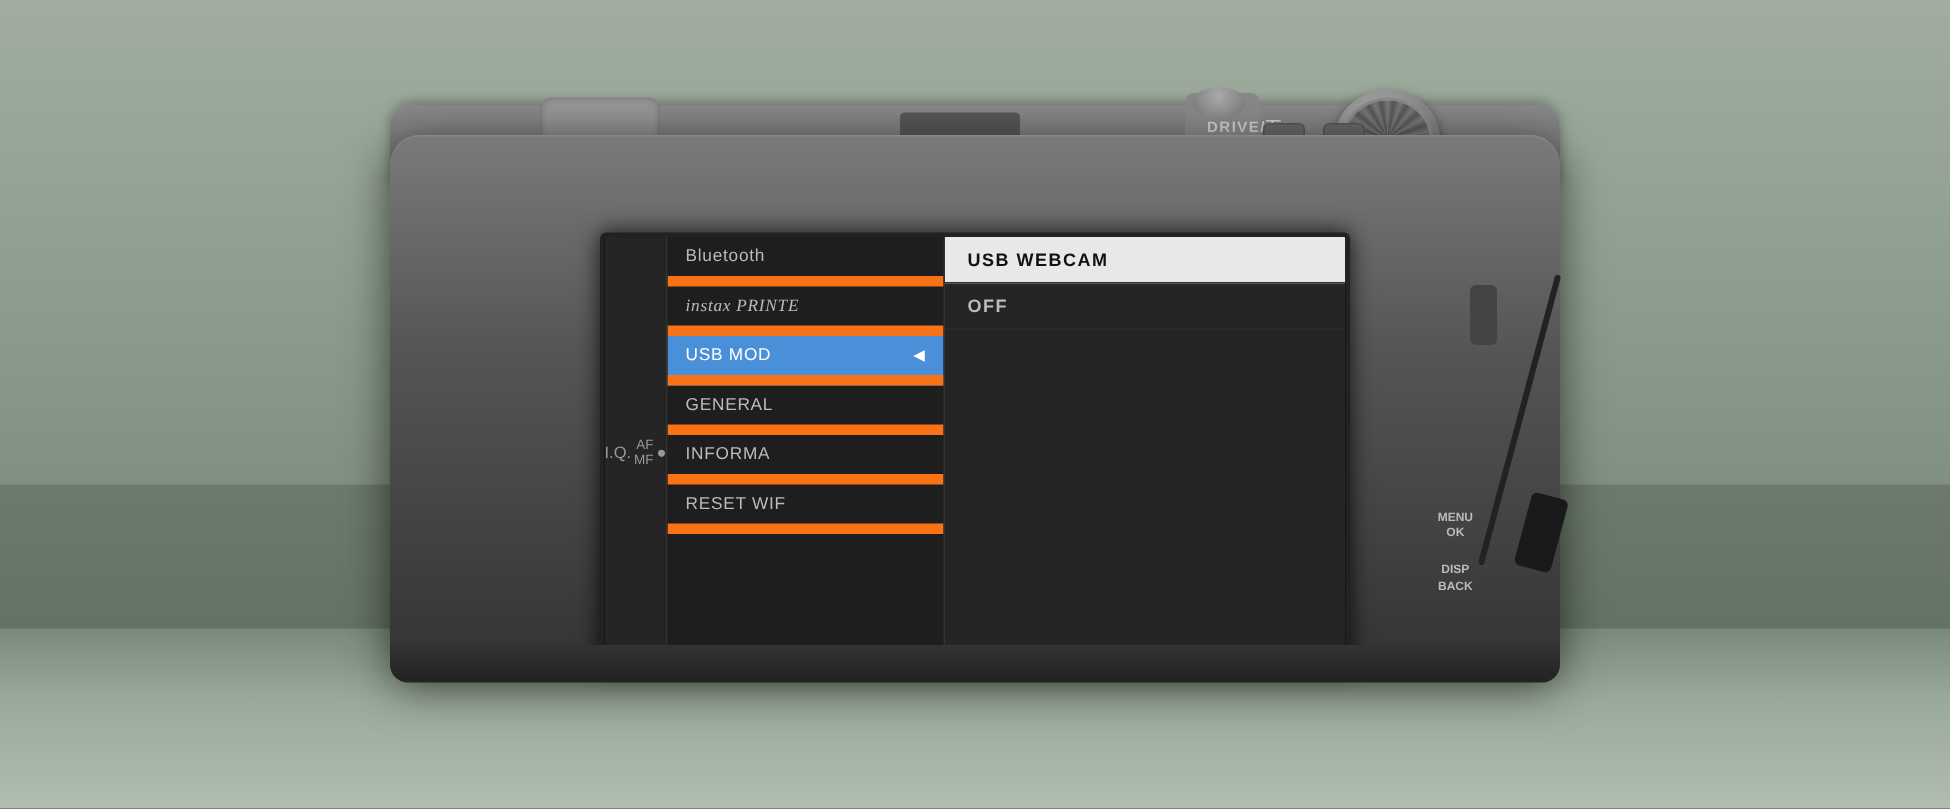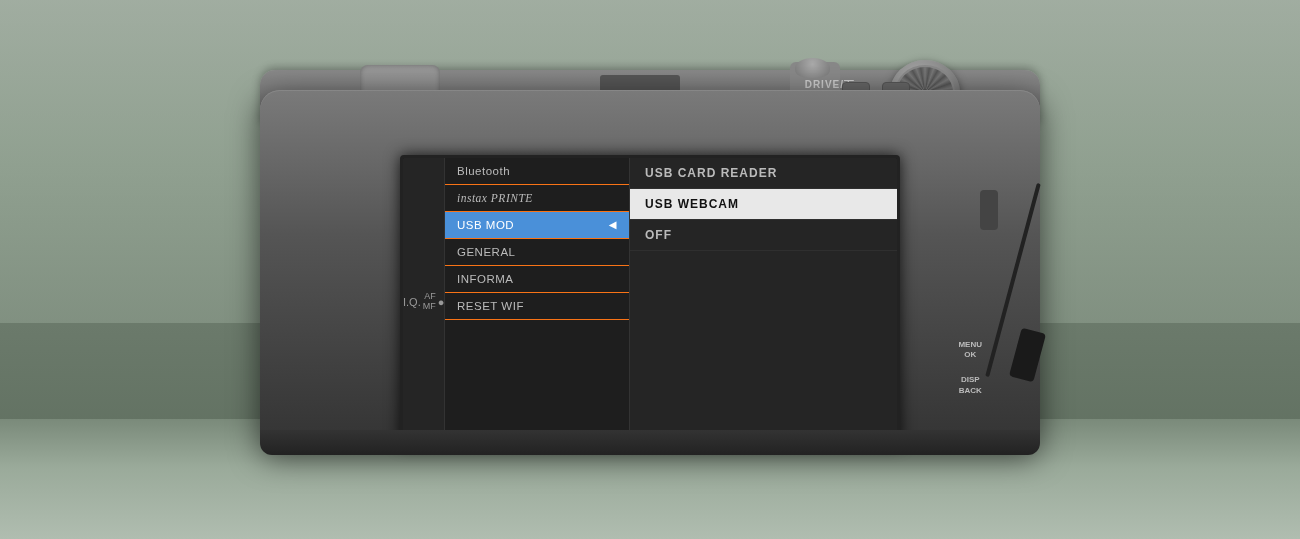--- a/index.html
+++ b/index.html
@@ -221,21 +221,21 @@
       border-right: 1px solid #333;
       overflow: hidden;
     }
 
     .menu-item {
       padding: 7px 12px;
       color: #bbb;
       font-size: 11.5px;
       font-weight: 500;
       letter-spacing: 0.5px;
-      border-bottom: 1px solid #f97316;
+      border-bottom: 7px solid #f97316;
       display: flex;
       align-items: center;
       justify-content: space-between;
       cursor: pointer;
       white-space: nowrap;
       overflow: hidden;
     }
     .menu-item.selected {
       background: #4a90d9;
       color: #fff;
@@ -426,23 +426,20 @@
             </div>
             <div class="menu-item">
               <span>INFORMA</span>
             </div>
             <div class="menu-item">
               <span>RESET WIF</span>
             </div>
           </div>
 
           <div class="menu-submenu">
-            <div class="submenu-item">
-              <span>USB CARD READER</span>
-            </div>
             <div class="submenu-item selected">
               <span>USB WEBCAM</span>
             </div>
             <div class="submenu-item">
               <span>OFF</span>
             </div>
           </div>
 
         </div>
       </div>

